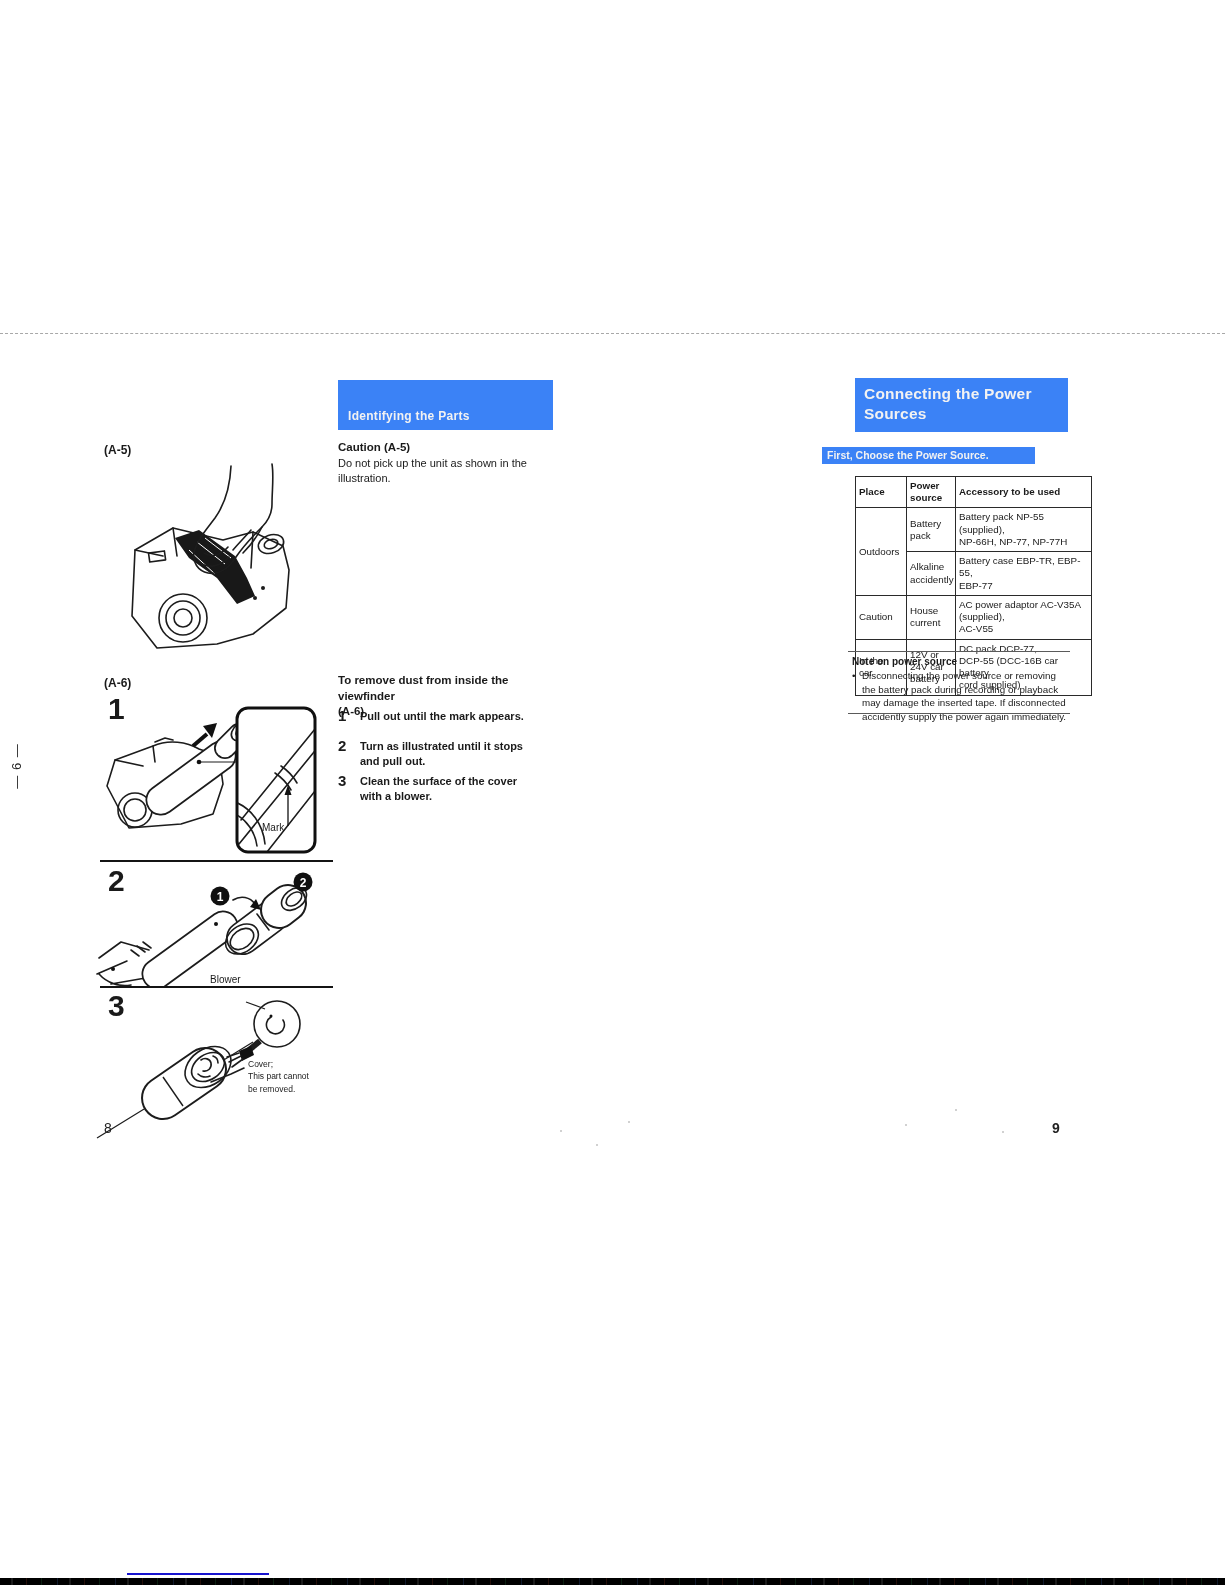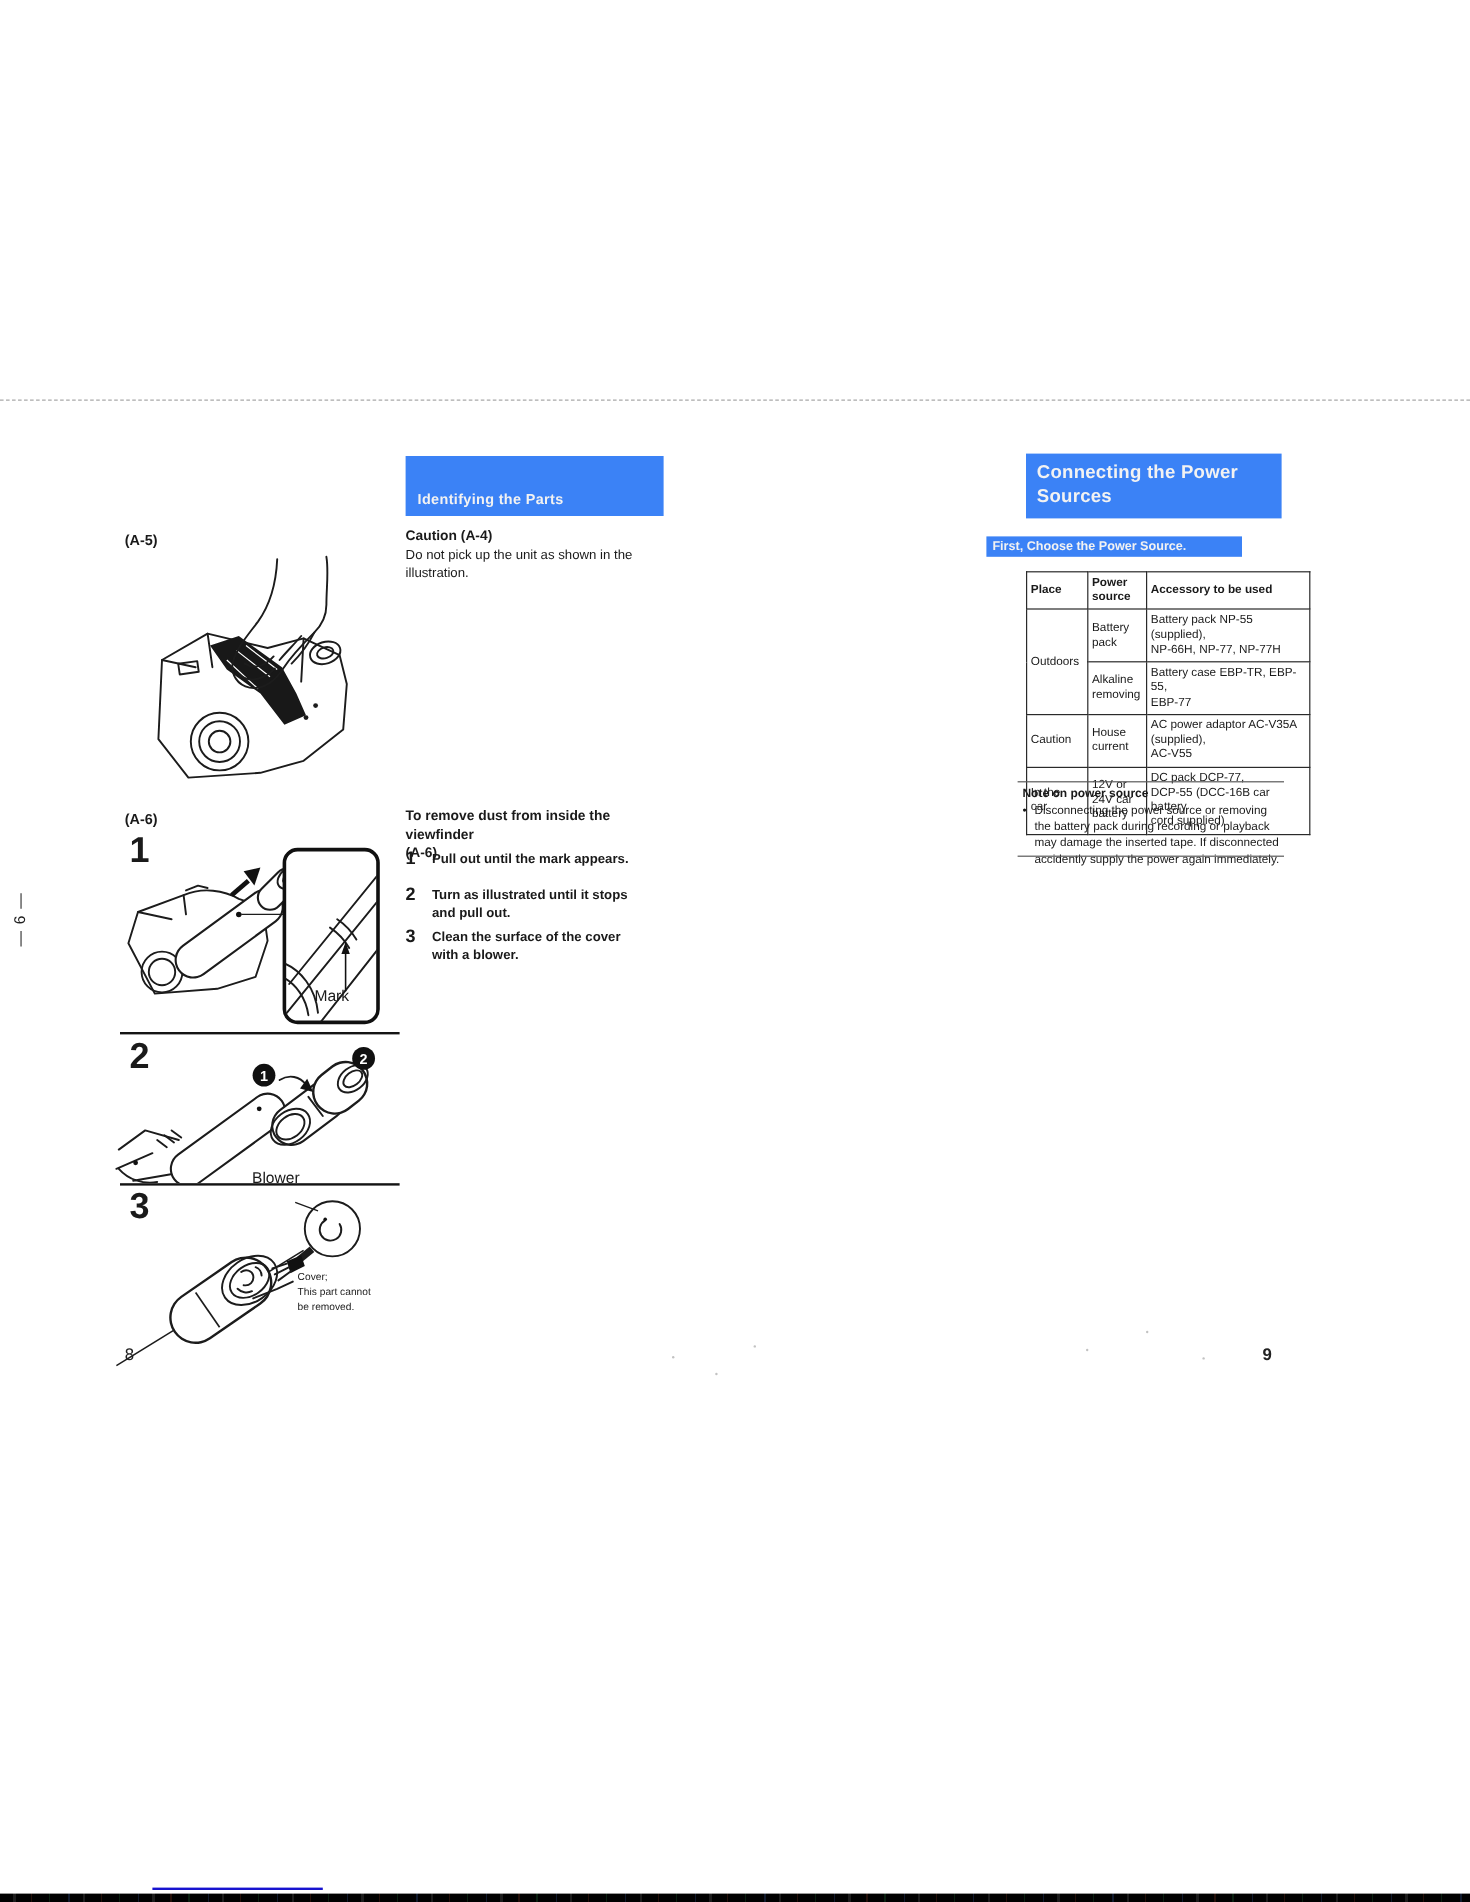--- a/index.html
+++ b/index.html
@@ -13,21 +13,21 @@
     background:repeating-linear-gradient(90deg,#000 0 11px,#1c1c1c 11px 13px,#000 13px 26px,#26100a 26px 27px,#000 27px 41px,#0a2010 41px 42px,#000 42px 57px,#101a2e 57px 58px);}
   .blue-line{left:127px;top:1573px;width:142px;height:2px;background:#1713cf;}
   .speck{width:2px;height:2px;background:#c2c2c2;border-radius:50%;}
   
   .margin-marker{left:-16px;top:756px;width:70px;height:20px;transform:rotate(-90deg);
     font-size:13px;letter-spacing:1px;text-align:center;color:#222;}
   
   .fig-label{font-weight:bold;font-size:12px;}
   .big-num{font-weight:bold;font-size:30px;line-height:1;}
   .sep{height:2px;background:#141414;}
-  .small-label{font-size:13px;color:#1a1a1a;}
+  .small-label{font-size:10px;color:#1a1a1a;}
   .tiny-label{font-size:8.5px;line-height:1.45;color:#1a1a1a;}
   .page-num{font-size:14px;color:#222;}
   svg{display:block;}
   svg *{vector-effect:non-scaling-stroke;}
   .ink{stroke:#1c1c1c;fill:none;stroke-width:1.6;stroke-linecap:round;stroke-linejoin:round;}
   
   .bar-header{background:#3b82f6;color:#f2f2f2;}
   #ident-bar{left:338px;top:380px;width:215px;height:50px;display:flex;align-items:flex-end;}
   #ident-bar span{font-size:12px;font-weight:bold;padding:0 0 7px 10px;letter-spacing:.3px;}
   .h-bold{font-weight:bold;font-size:11.5px;line-height:1.35;}
@@ -174,21 +174,21 @@
   <div class="abs tiny-label preline" style="left:248px;top:1058px;">Cover;
 This part cannot
 be removed.</div>
 
   <div class="abs page-num" style="left:104px;top:1120px;">8</div>
 
   <div id="ident-bar" class="abs bar-header">
     <span>Identifying the Parts</span>
   </div>
 
-  <div class="abs h-bold" style="left:338px;top:440px;">Caution (A-4)</div>
+  <div class="abs h-bold" style="left:338px;top:440px;">Caution (A-5)</div>
   <div class="abs body-txt" style="left:338px;top:456px;width:195px;">Do not pick up the unit as shown in the illustration.</div>
 
   <div class="abs h-bold preline" style="left:338px;top:673px;width:210px;">To remove dust from inside the viewfinder
 (A-6)</div>
 
   <div class="step-row" style="top:709px;">
     <span class="step-num">1</span>
     <div class="step-txt">Pull out until the mark appears.</div>
   </div>
   <div class="step-row" style="top:739px;">
@@ -218,21 +218,21 @@
     </tr>
     <tr style="height:30px;">
       <td rowspan="2">Outdoors</td>
       <td>Battery
 pack</td>
       <td>Battery pack NP-55 (supplied),
 NP-66H, NP-77, NP-77H</td>
     </tr>
     <tr style="height:26px;">
       <td>Alkaline
-removing</td>
+accidently</td>
       <td>Battery case EBP-TR, EBP-55,
 EBP-77</td>
     </tr>
     <tr style="height:40px;">
       <td>Caution</td>
       <td>House
 current</td>
       <td>AC power adaptor AC-V35A
 (supplied),
 AC-V55</td>

